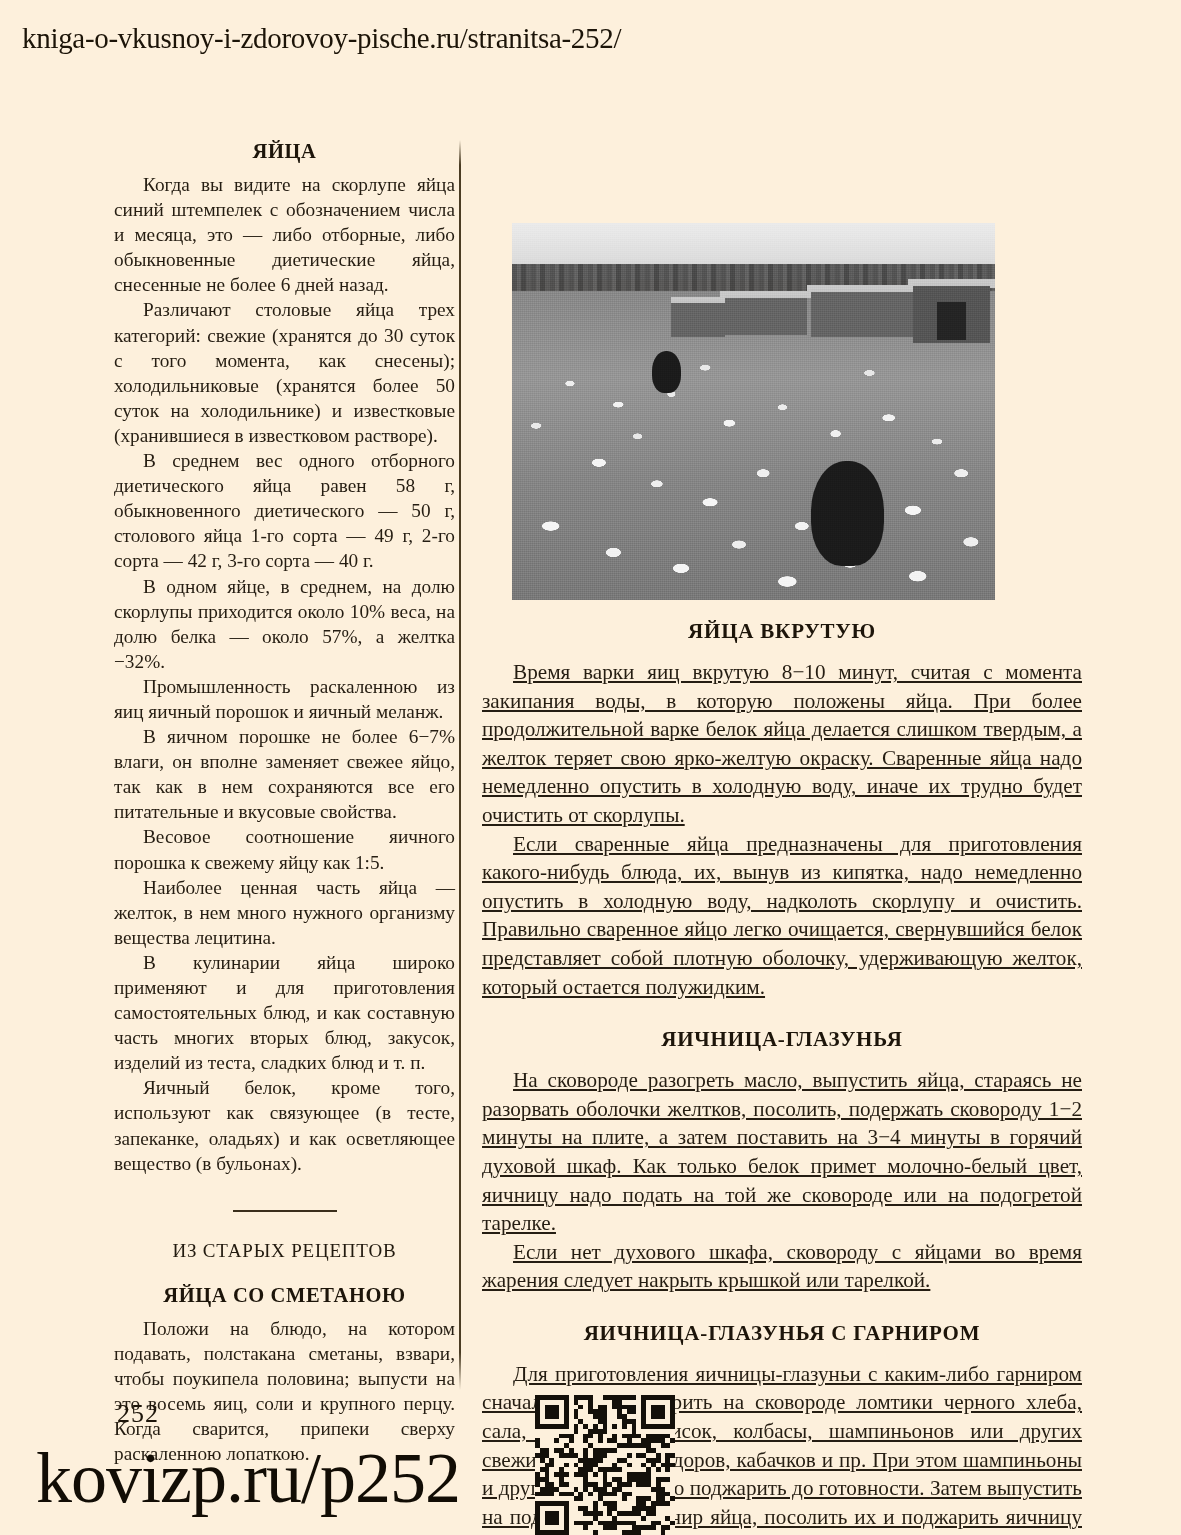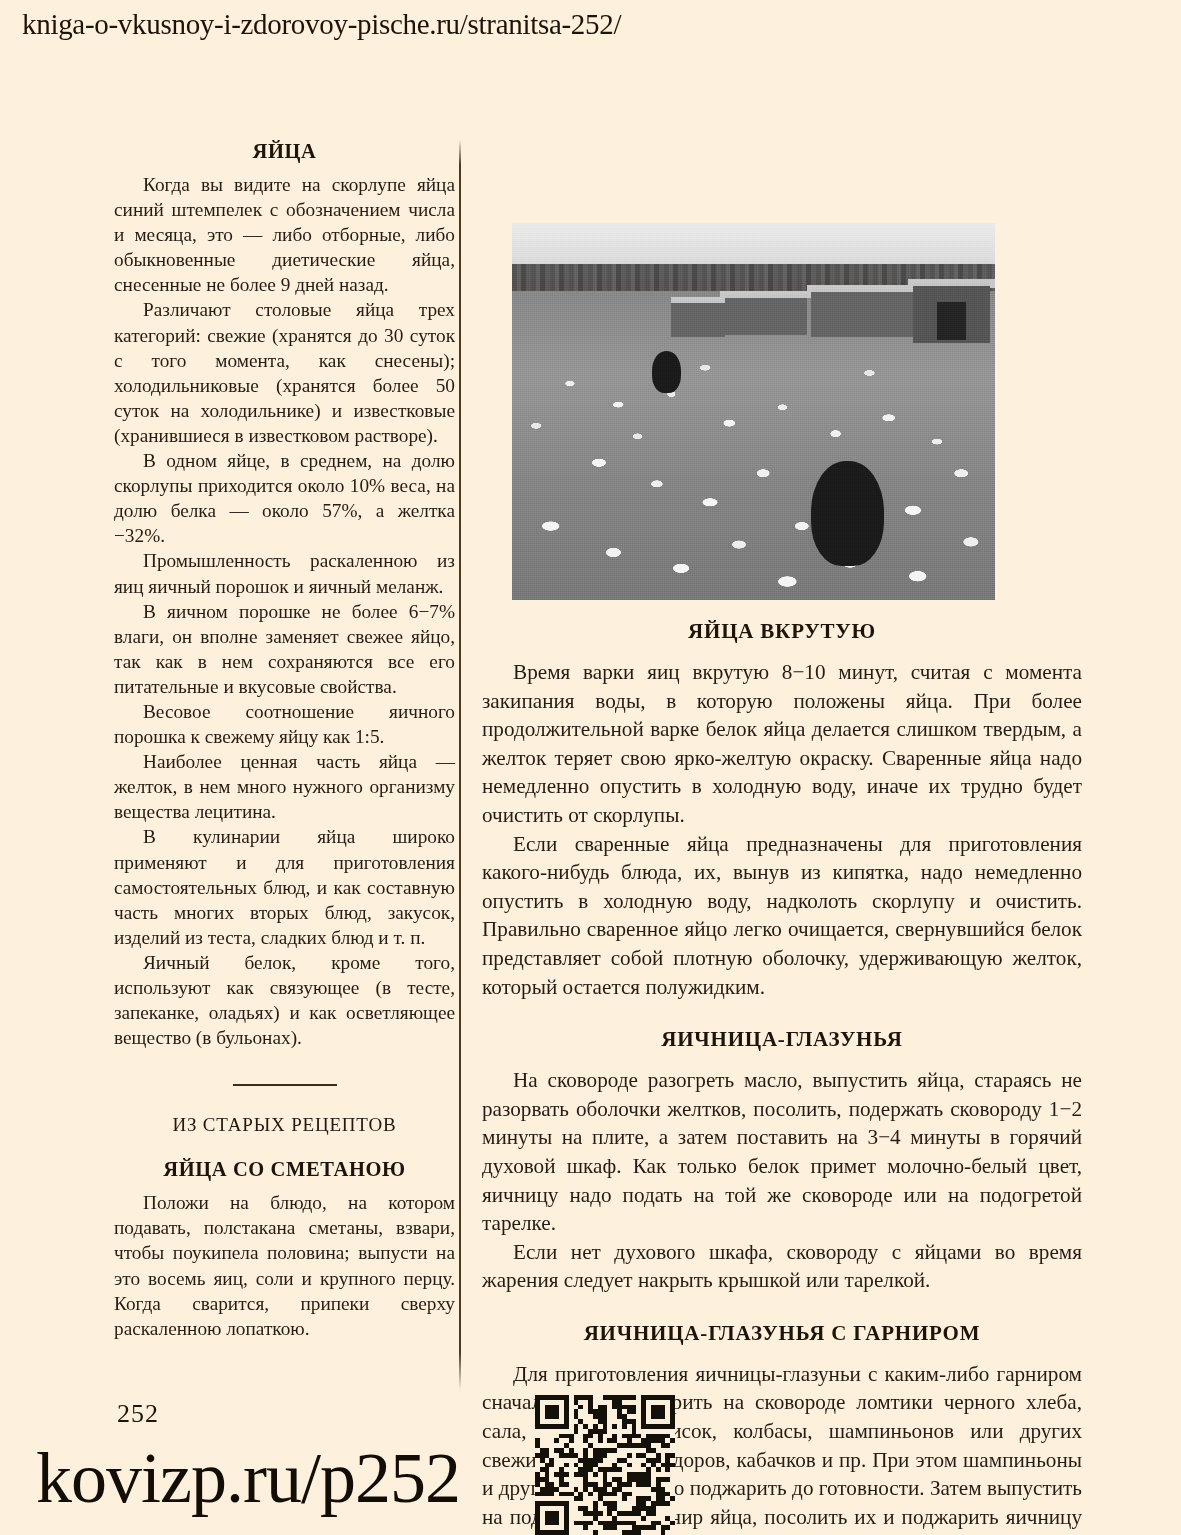--- a/index.html
+++ b/index.html
@@ -14,21 +14,21 @@
     font-family: "Liberation Serif", "DejaVu Serif", serif;
     color: #231c12;
     position: relative;
     overflow: hidden;
   }
 
   
   .url-bar {
     position: absolute;
     left: 22px;
-    top: 8px;
+    top: 22px;
     font-family: "Liberation Serif", "DejaVu Serif", serif;
     font-size: 29px;
     letter-spacing: -0.3px;
     color: #1c1408;
     white-space: nowrap;
   }
 
   
   .sheet {
     position: absolute;
@@ -85,20 +85,21 @@
     line-height: 25.1px;
     text-align: justify;
     text-indent: 29px;
     color: #251d12;
     hyphens: manual;
   }
   .col-right p.body {
     font-size: 21.2px;
     line-height: 28.6px;
     text-indent: 31px;
+    text-decoration: underline;
   }
 
   .rule {
     width: 104px;
     height: 2px;
     background: #3a2e1b;
     margin: 34px auto 28px auto;
   }
 
   .old-recipes-label {
@@ -248,22 +249,23 @@
 
 <div class="url-bar">kniga-o-vkusnoy-i-zdorovoy-pische.ru/stranitsa-252/</div>
 
 <div class="sheet">
 
   <div class="col-divider"></div>
 
   <div class="col-left">
     <h2 class="sec-head">ЯЙЦА</h2>
 
-    <p class="body">Когда вы видите на скорлупе яйца синий штемпелек с обозначением числа и месяца, это — либо отборные, либо обыкновенные диетические яйца, снесенные не более 9 дней назад.</p>
+    <p class="body">Когда вы видите на скорлупе яйца синий штемпелек с обозначением числа и месяца, это — либо отборные, либо обыкновенные диетические яйца, снесенные не более 6 дней назад.</p>
     <p class="body">Различают столовые яйца трех категорий: свежие (хранятся до 30 суток с того момента, как снесены); холодильниковые (хранятся более 50 суток на холодильнике) и известковые (хранившиеся в известковом растворе).</p>
+    <p class="body">В среднем вес одного отборного диетического яйца равен 58 г, обыкновенного диетического — 50 г, столового яйца 1-го сорта — 49 г, 2-го сорта — 42 г, 3-го сорта — 40 г.</p>
     <p class="body">В одном яйце, в среднем, на долю скорлупы приходится около 10% веса, на долю белка — около 57%, а желтка −32%.</p>
     <p class="body">Промышленность раскаленною из яиц яичный порошок и яичный меланж.</p>
     <p class="body">В яичном порошке не более 6−7% влаги, он вполне заменяет свежее яйцо, так как в нем сохраняются все его питательные и вкусовые свойства.</p>
     <p class="body">Весовое соотношение яичного порошка к свежему яйцу как 1:5.</p>
     <p class="body">Наиболее ценная часть яйца — желток, в нем много нужного организму вещества лецитина.</p>
     <p class="body">В кулинарии яйца широко применяют и для приготовления самостоятельных блюд, и как составную часть многих вторых блюд, закусок, изделий из теста, сладких блюд и т. п.</p>
     <p class="body">Яичный белок, кроме того, используют как связующее (в тесте, запеканке, оладьях) и как осветляющее вещество (в бульонах).</p>
 
     <div class="rule"></div>
 

